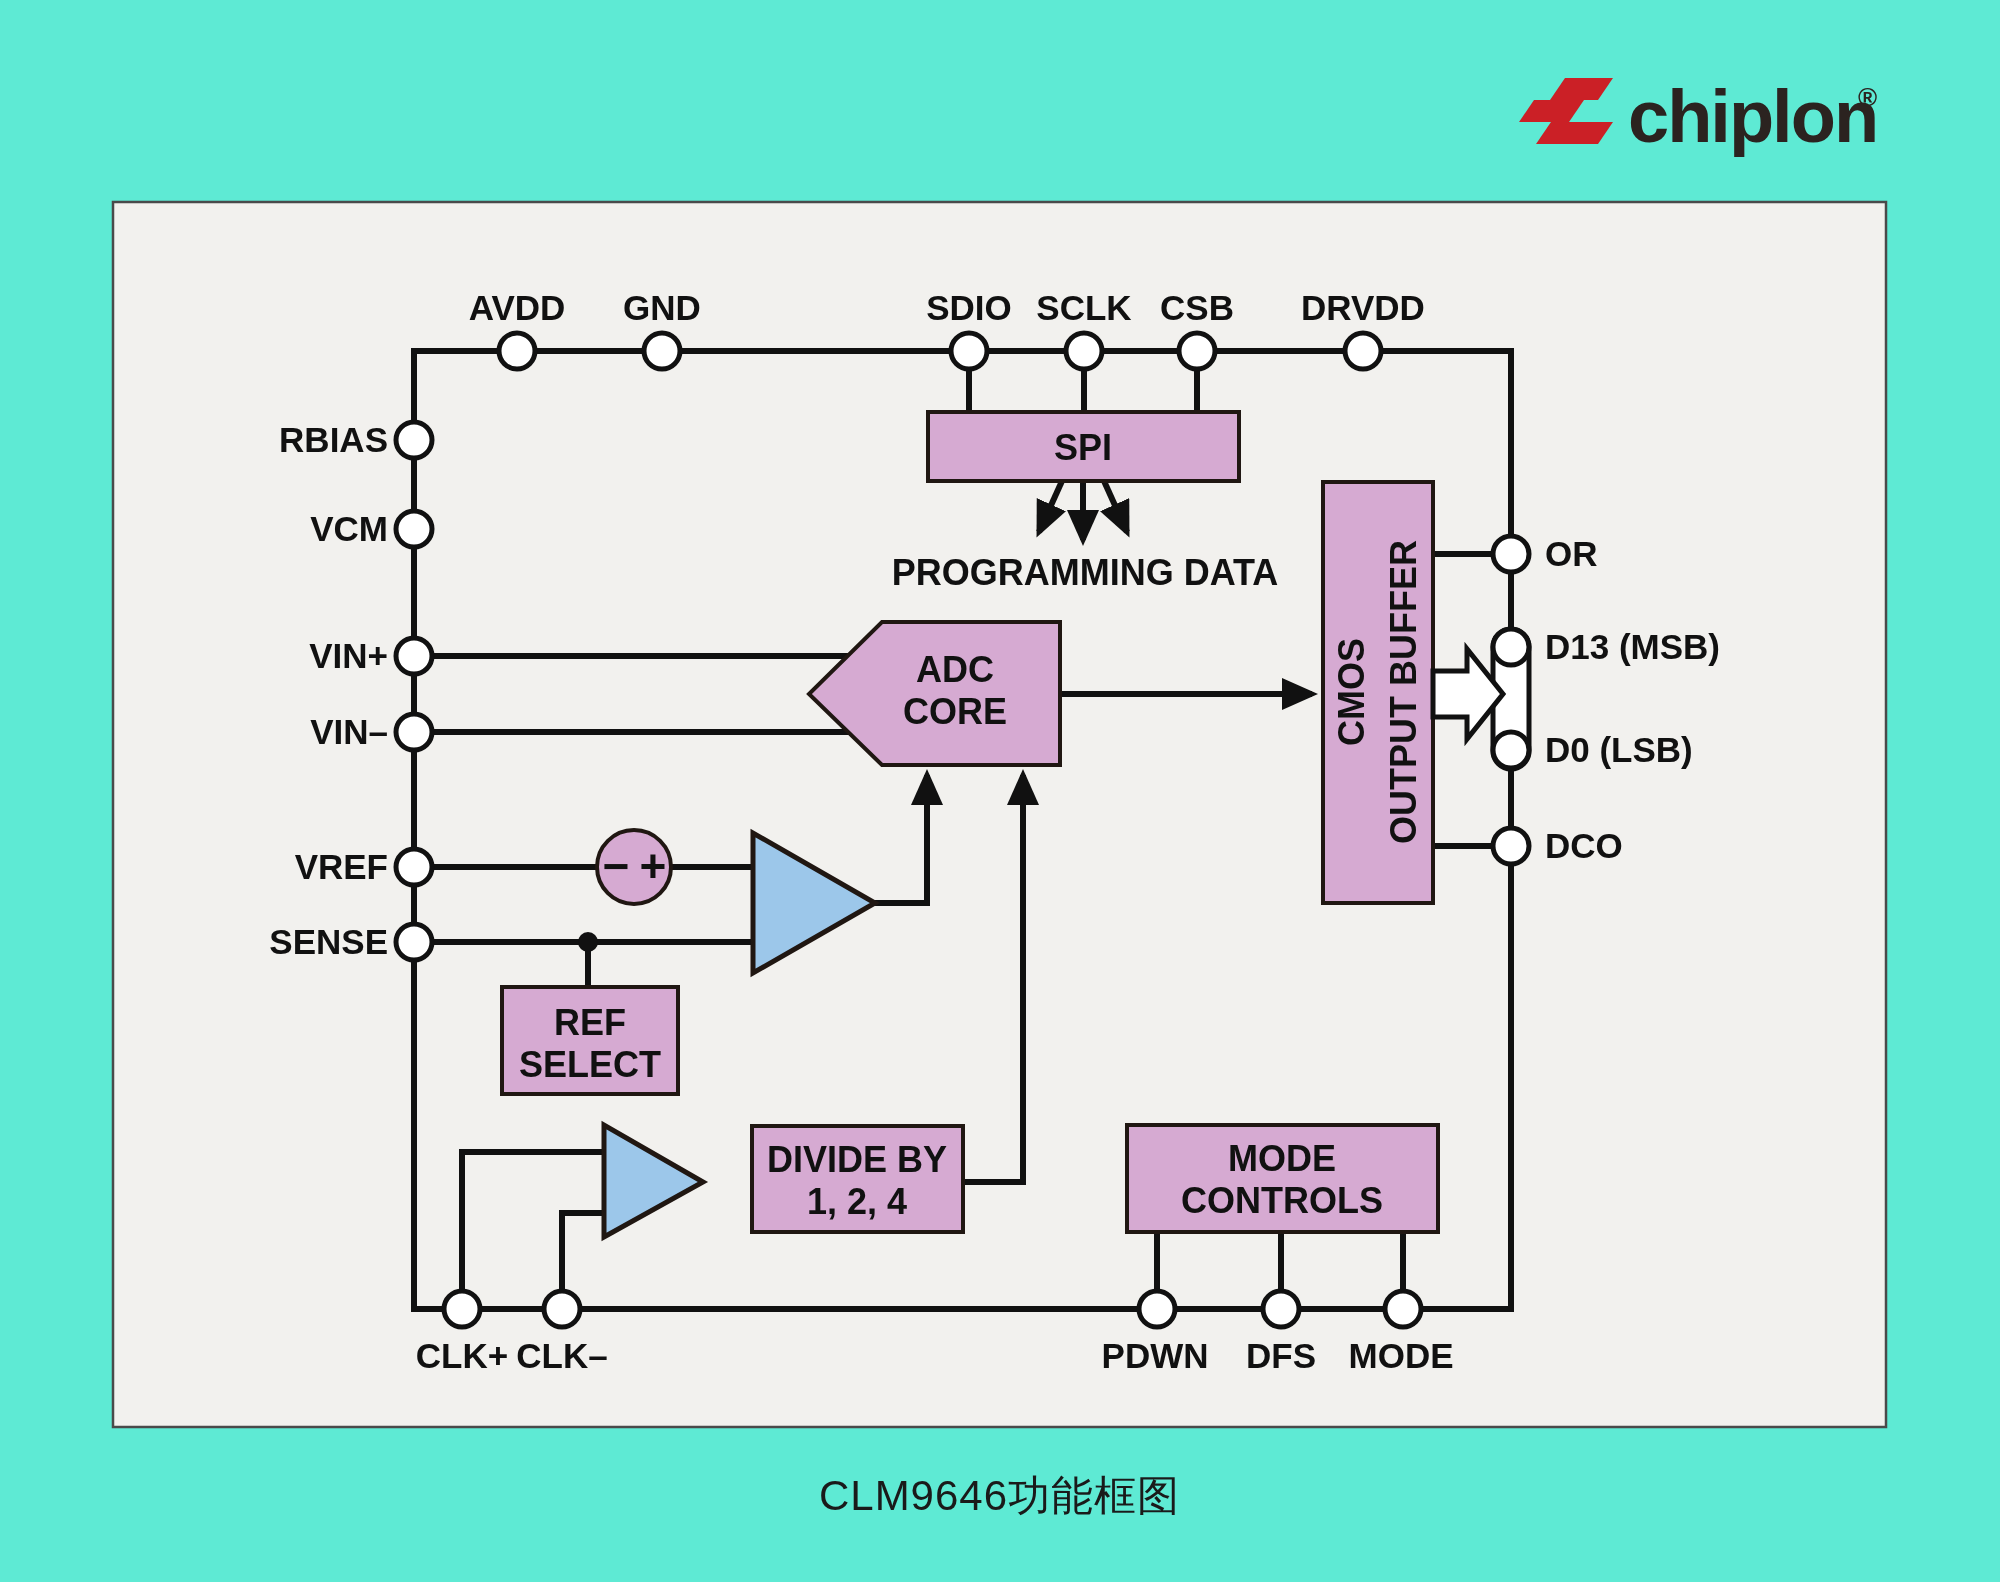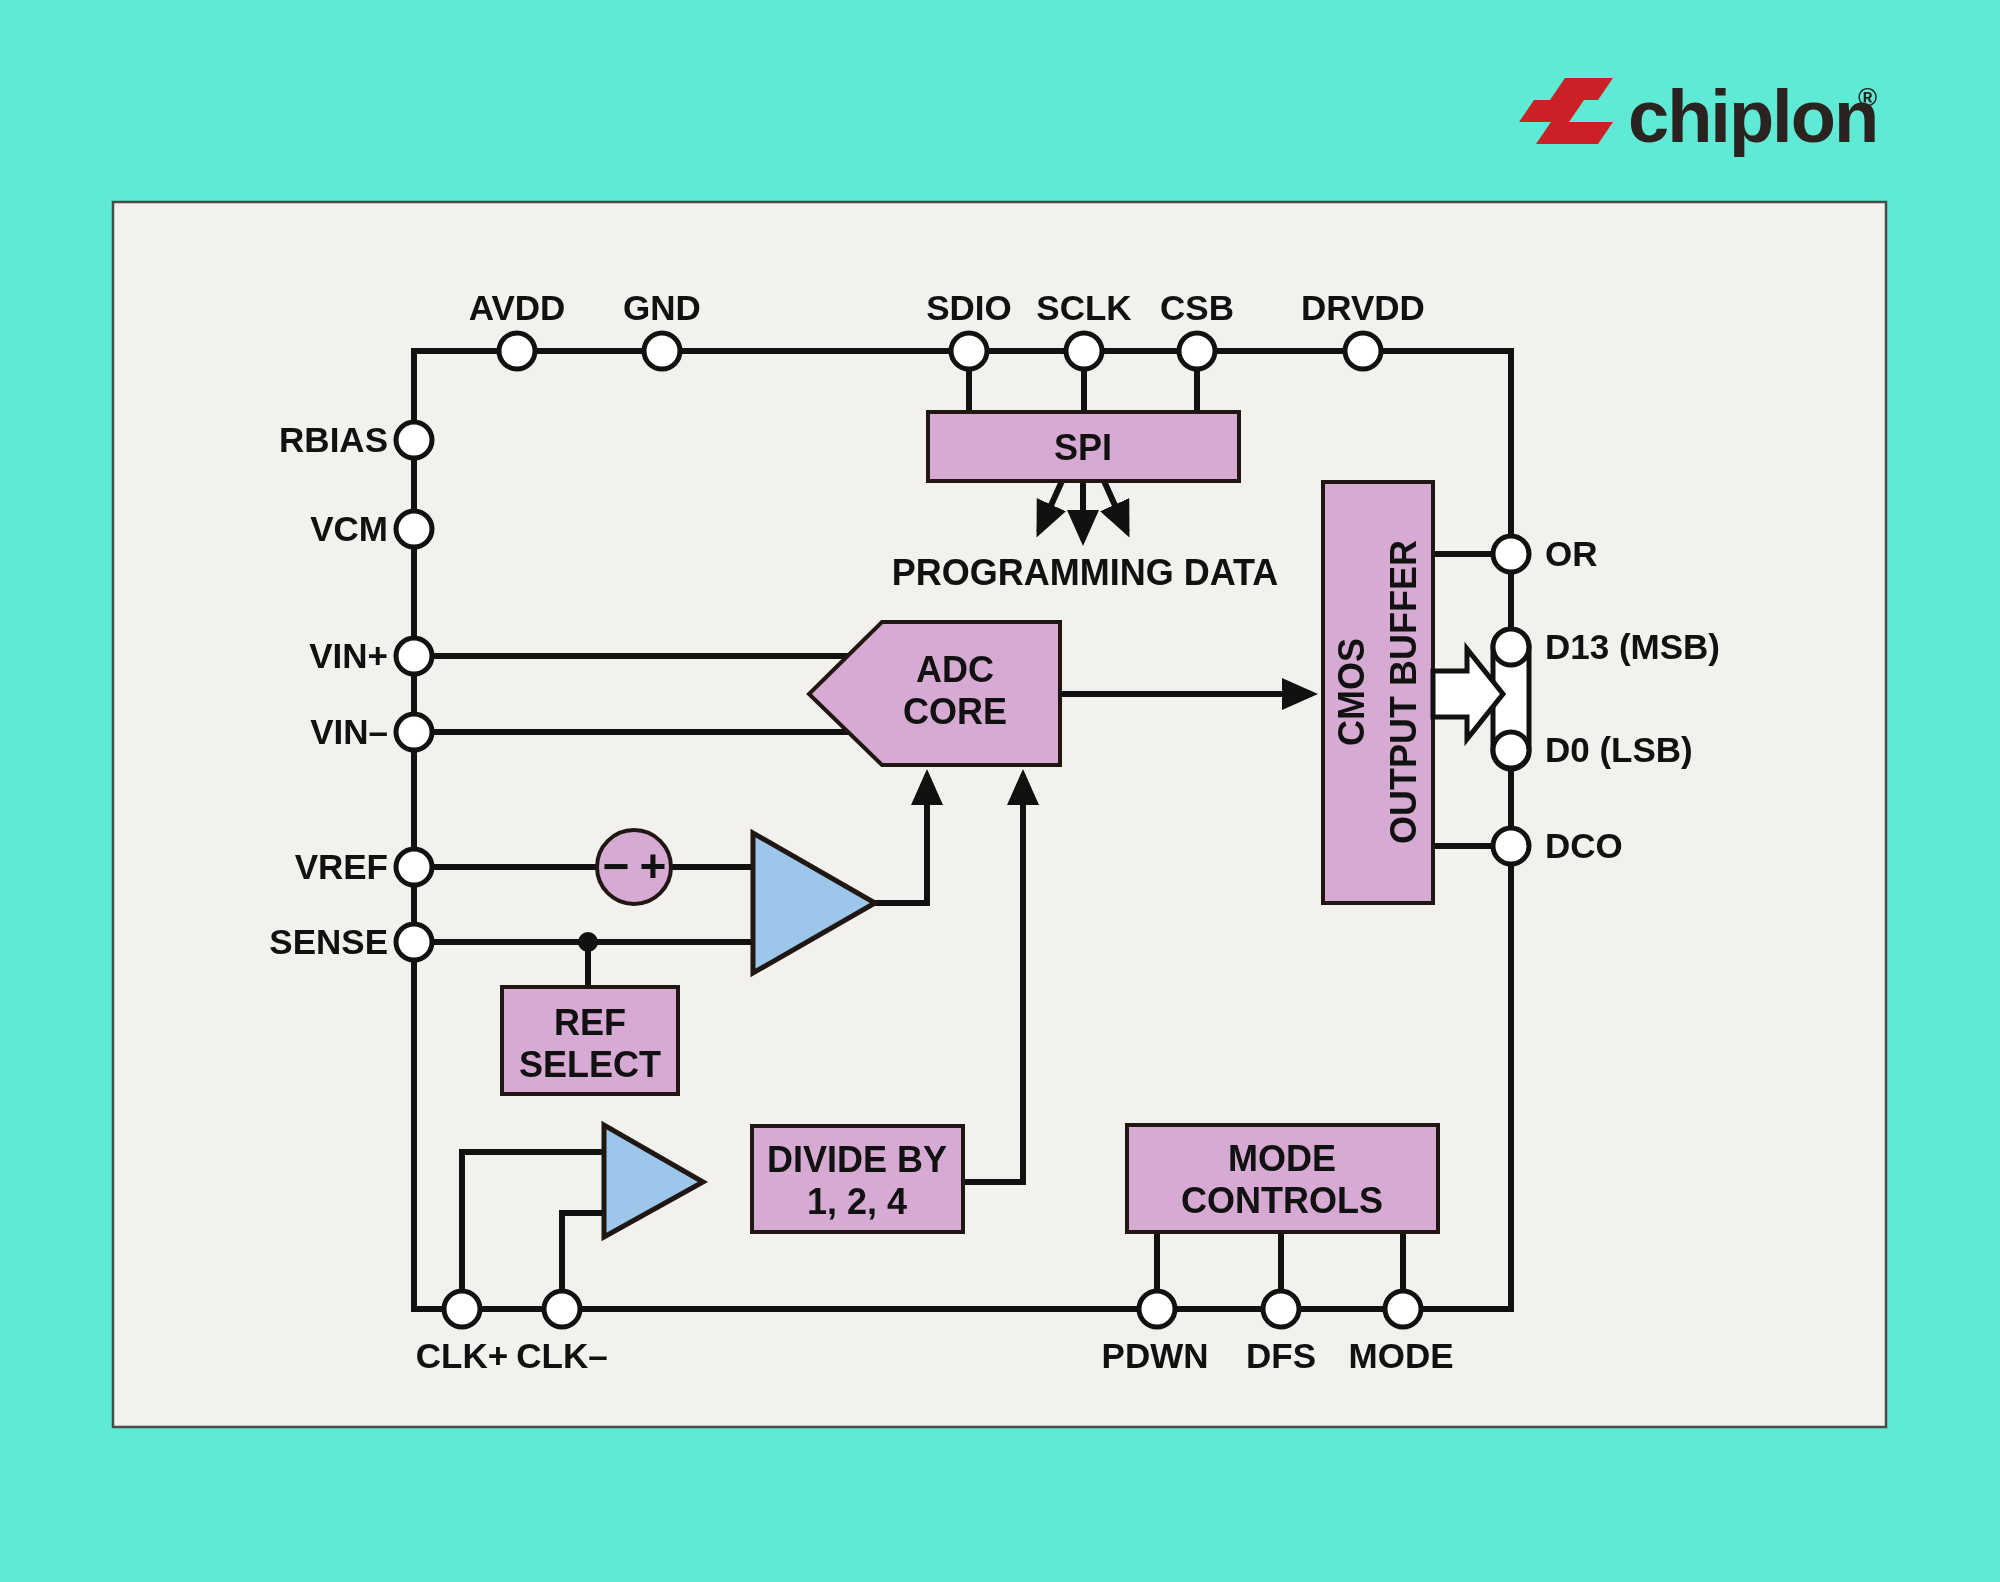--- a/index.html
+++ b/index.html
@@ -158,14 +158,15 @@
       <text class="block-label" x="590" y="1077">SELECT</text>
       <text class="block-label" x="857" y="1172">DIVIDE BY</text>
       <text class="block-label" x="857" y="1214">1, 2, 4</text>
       <text class="block-label" x="1282" y="1171">MODE</text>
       <text class="block-label" x="1282" y="1213">CONTROLS</text>
       <text class="sign-label" x="616" y="882">−</text>
       <text class="sign-label" x="653" y="882">+</text>
     </g>
   </svg>
 
+  <div class="caption">CLM9646功能框图</div>
 
 </div>
 
 </body></html>

